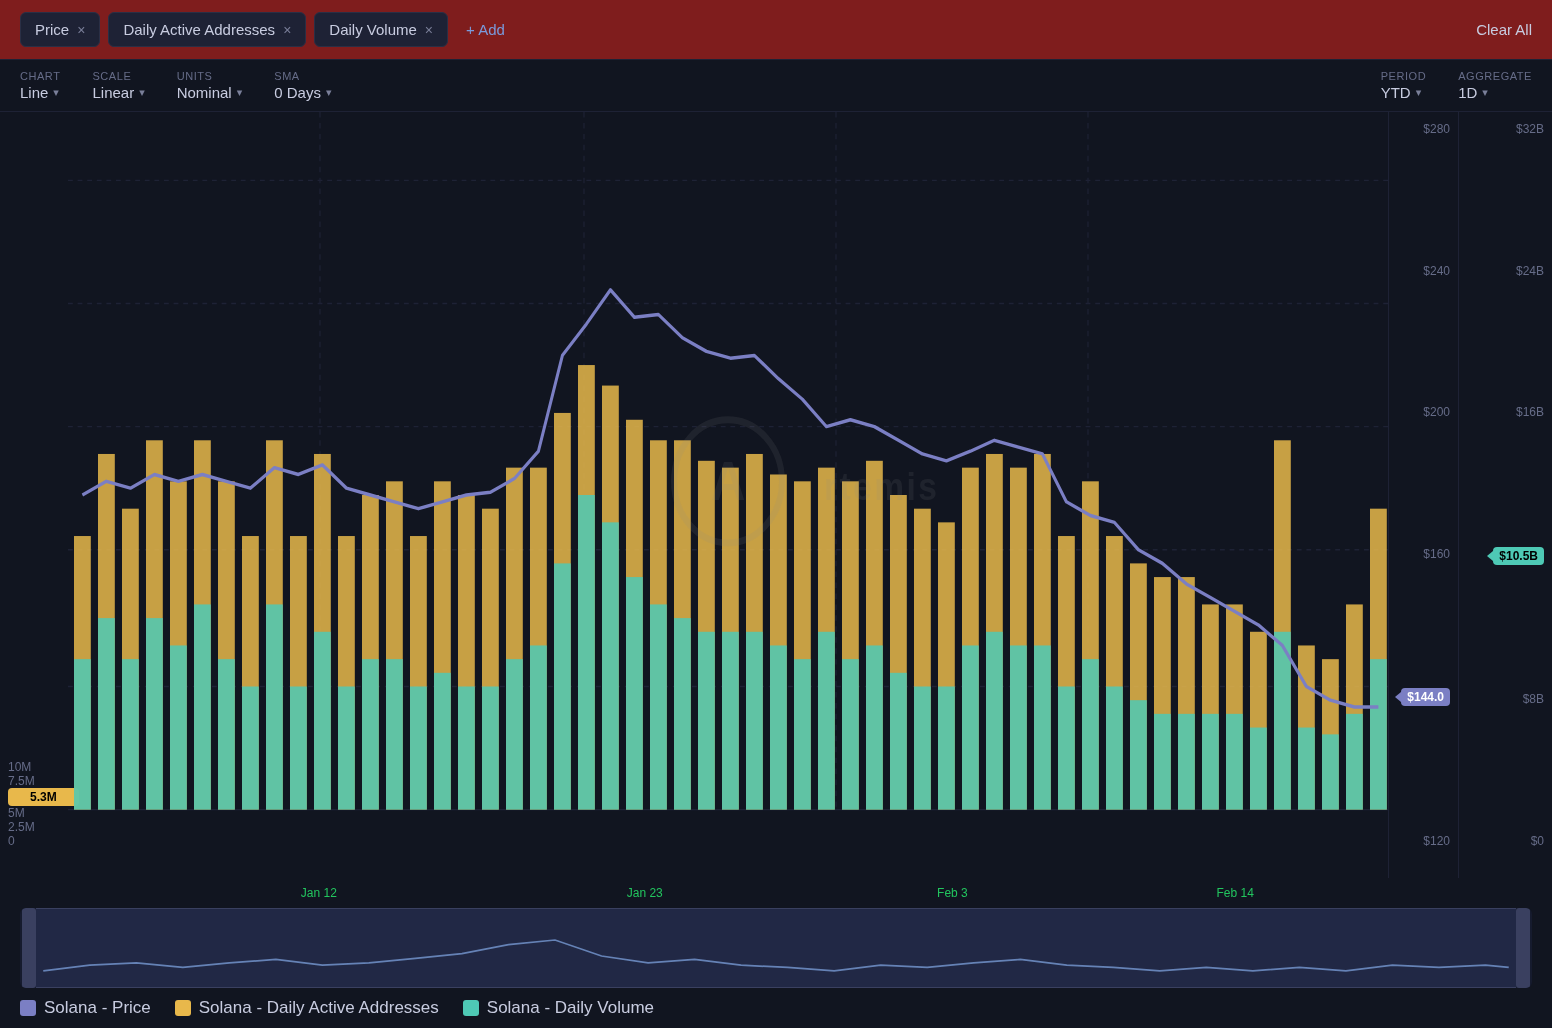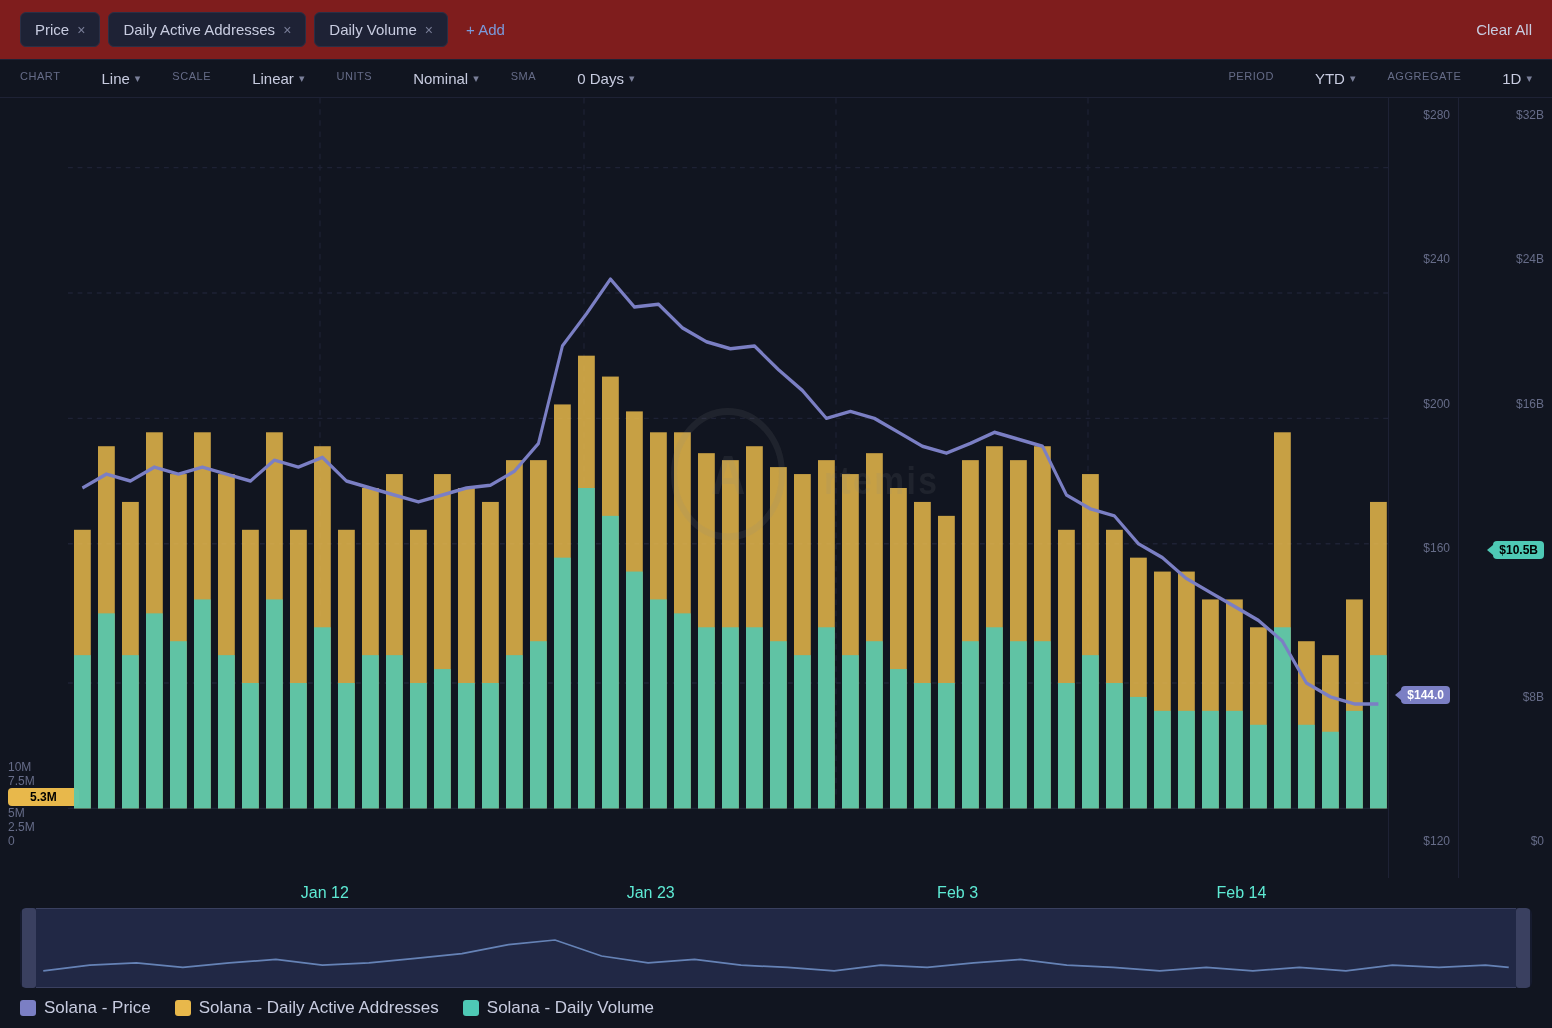--- a/index.html
+++ b/index.html
@@ -69,38 +69,37 @@
       display: flex;
       align-items: center;
       padding: 10px 20px;
       gap: 32px;
       background: #111520;
       border-bottom: 1px solid #1e2235;
       flex-shrink: 0;
     }
     .control-group {
       display: flex;
-      flex-direction: row;
+      flex-direction: column;
       gap: 2px;
       justify-content: space-between;
     }
     .control-label {
       font-size: 11px;
       color: #666c88;
       text-transform: uppercase;
       letter-spacing: 0.05em;
     }
     .control-value {
       display: flex;
       align-items: center;
       gap: 5px;
       font-size: 15px;
       color: #c8cce0;
       cursor: pointer;
-      margin-left: 39px;
     }
     .control-value .arrow {
       color: #7a7f99;
       font-size: 11px;
     }
     .controls-right {
       margin-left: auto;
       display: flex;
       gap: 32px;
     }
@@ -218,22 +217,22 @@
       border-bottom: 5px solid transparent;
       border-right: 6px solid #4ec9b5;
     }
 
     
     .x-axis {
       height: 30px;
       display: flex;
       align-items: center;
       padding: 0 0 0 40px;
-      font-size: 16px;
-      color: #5eead4;
+      font-size: 12px;
+      color: #22c55e;
       flex-shrink: 0;
       position: relative;
     }
 
     
     .mini-chart {
       height: 80px;
       background: #161b2e;
       margin: 0 20px;
       border-radius: 6px;

